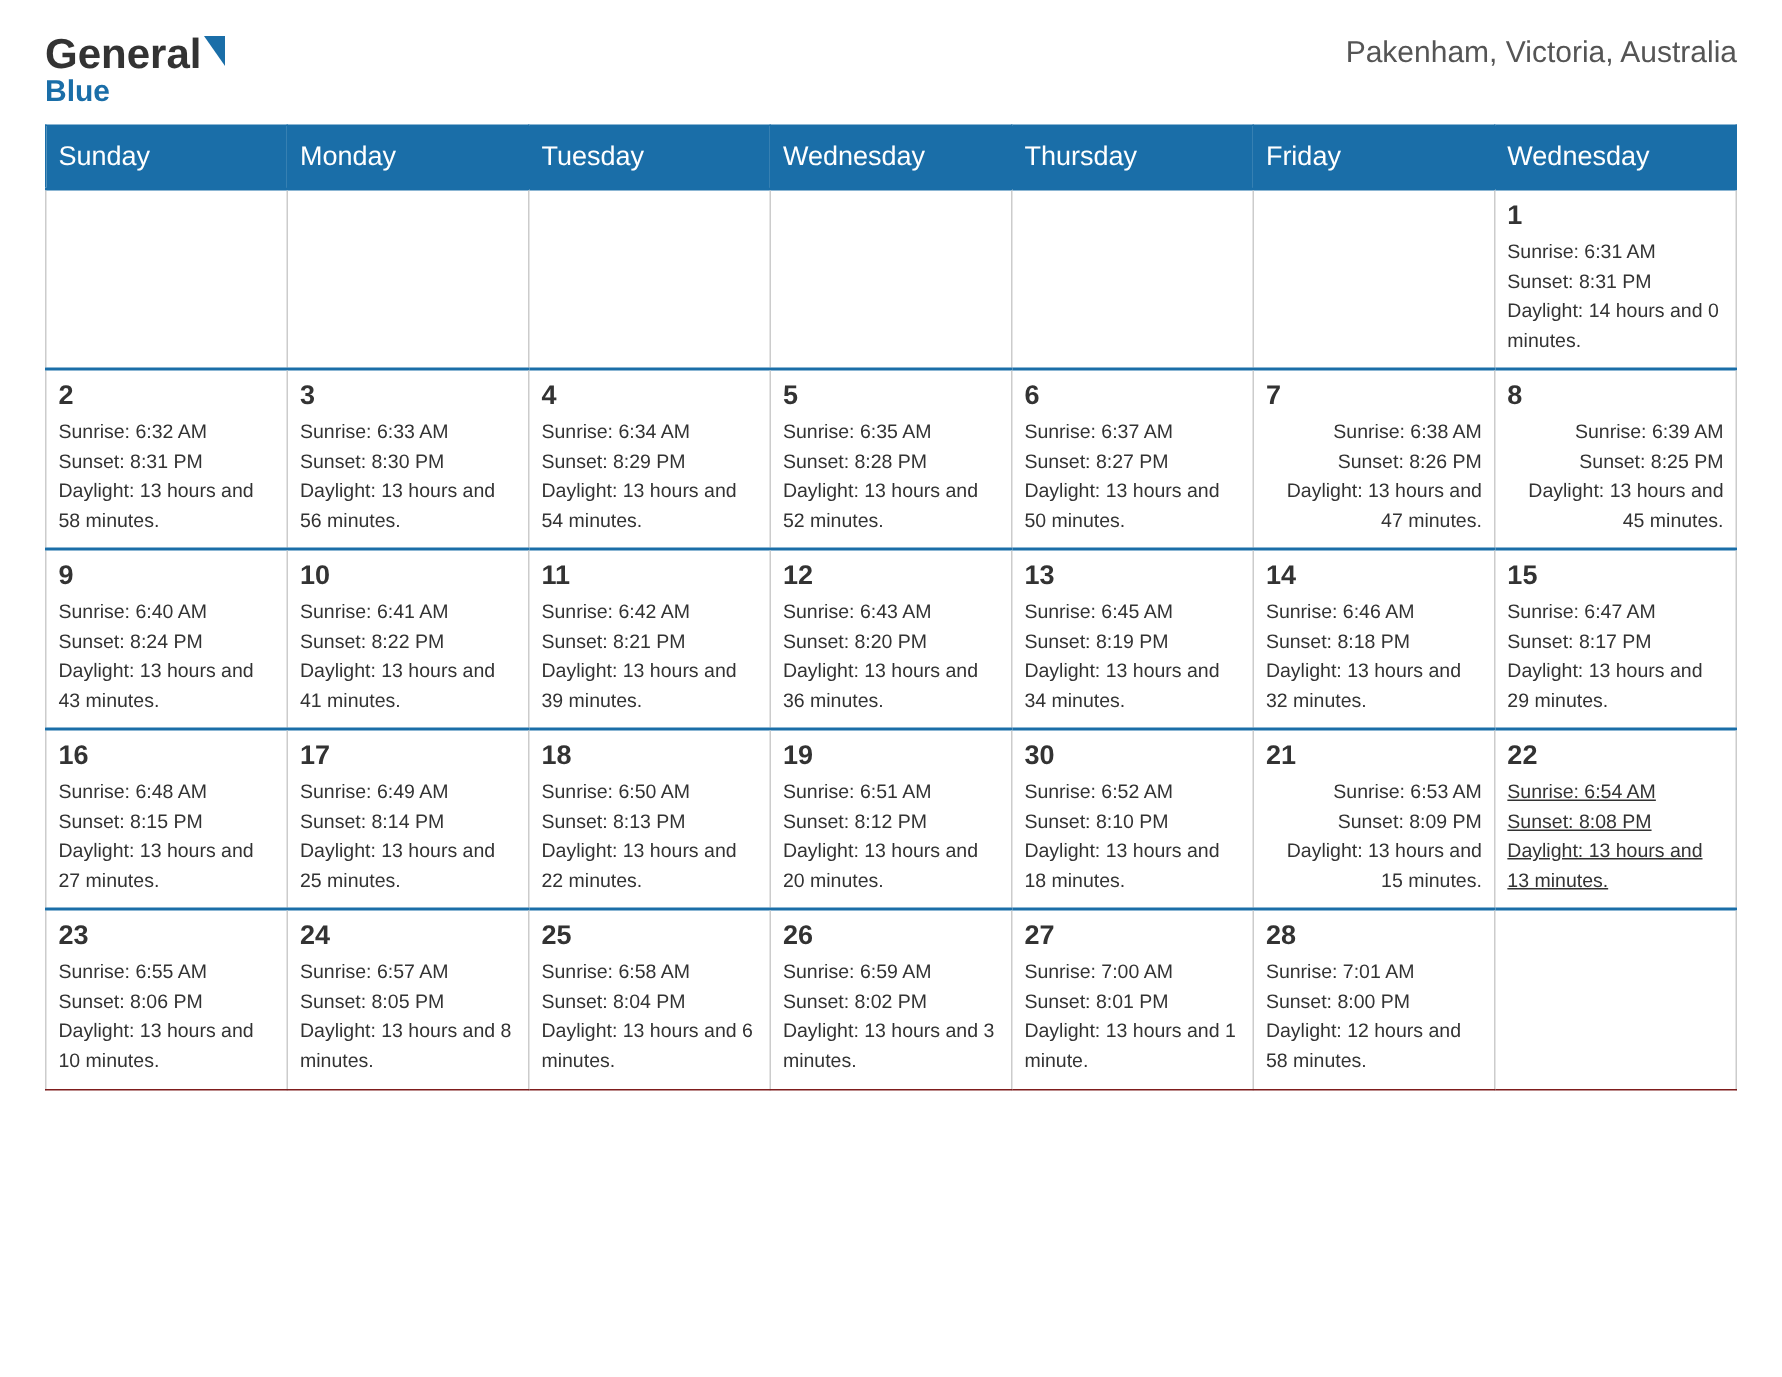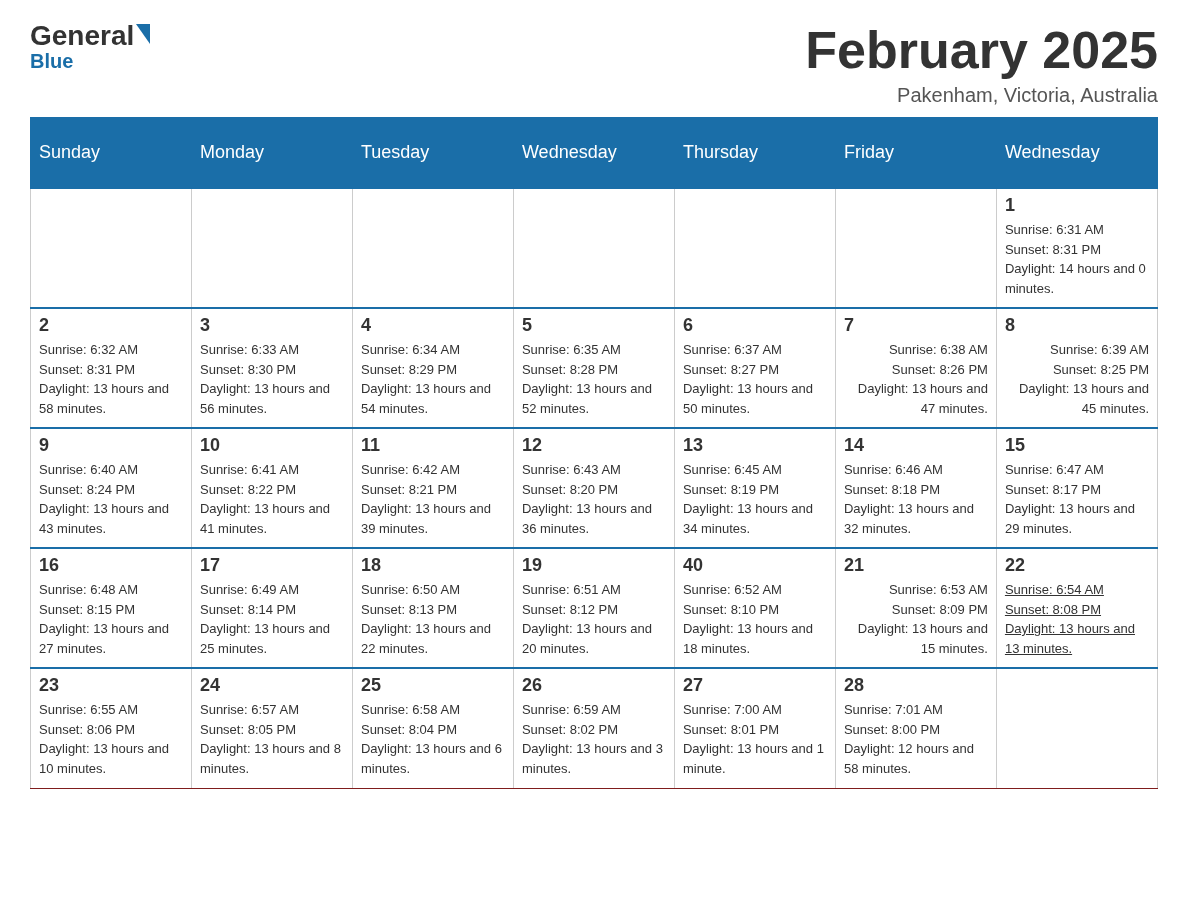--- a/index.html
+++ b/index.html
@@ -59,21 +59,21 @@
       margin-top: 4px;
     }
     .calendar {
       width: 100%;
       border-collapse: collapse;
       margin-top: 10px;
     }
     .calendar th {
       background-color: #1a6ea8;
       color: #fff;
-      padding: 24px 8px;
+      padding: 10px 8px;
       font-size: 18px;
       font-weight: normal;
       text-align: left;
       border: 1px solid #1a6ea8;
     }
     .calendar td {
       vertical-align: top;
       border: 1px solid #ccc;
       padding: 6px 8px;
       width: 14.285%;
@@ -109,21 +109,20 @@
 
 <div class="header">
   <div class="logo">
     <div class="logo-top">
       <span class="logo-general">General</span>
       <div class="logo-arrow"></div>
     </div>
     <span class="logo-blue">Blue</span>
   </div>
   <div class="title-section">
-    <div class="month-title">February 2025</div>
     <div class="location">Pakenham, Victoria, Australia</div>
   </div>
 </div>
 
 <table class="calendar">
   <thead>
     <tr>
     <th>Sunday</th>
         <th>Monday</th>
         <th>Tuesday</th>
@@ -255,21 +254,21 @@
 Sunset: 8:13 PM
 Daylight: 13 hours and 22 minutes.</div>
         </td>
         <td>
           <div class="day-number">19</div>
           <div class="day-info" style="white-space: pre-line;">Sunrise: 6:51 AM
 Sunset: 8:12 PM
 Daylight: 13 hours and 20 minutes.</div>
         </td>
         <td>
-          <div class="day-number">40</div>
+          <div class="day-number">30</div>
           <div class="day-info" style="white-space: pre-line;">Sunrise: 6:52 AM
 Sunset: 8:10 PM
 Daylight: 13 hours and 18 minutes.</div>
         </td>
         <td>
           <div class="day-number">21</div>
           <div class="day-info" style="white-space: pre-line; text-align: right;">Sunrise: 6:53 AM
 Sunset: 8:09 PM
 Daylight: 13 hours and 15 minutes.</div>
         </td>

